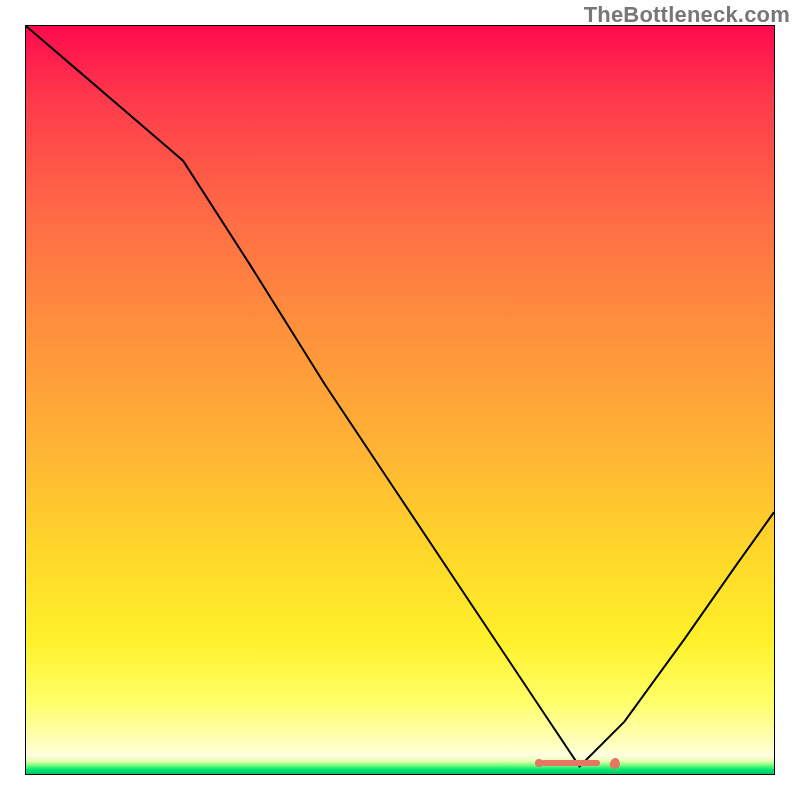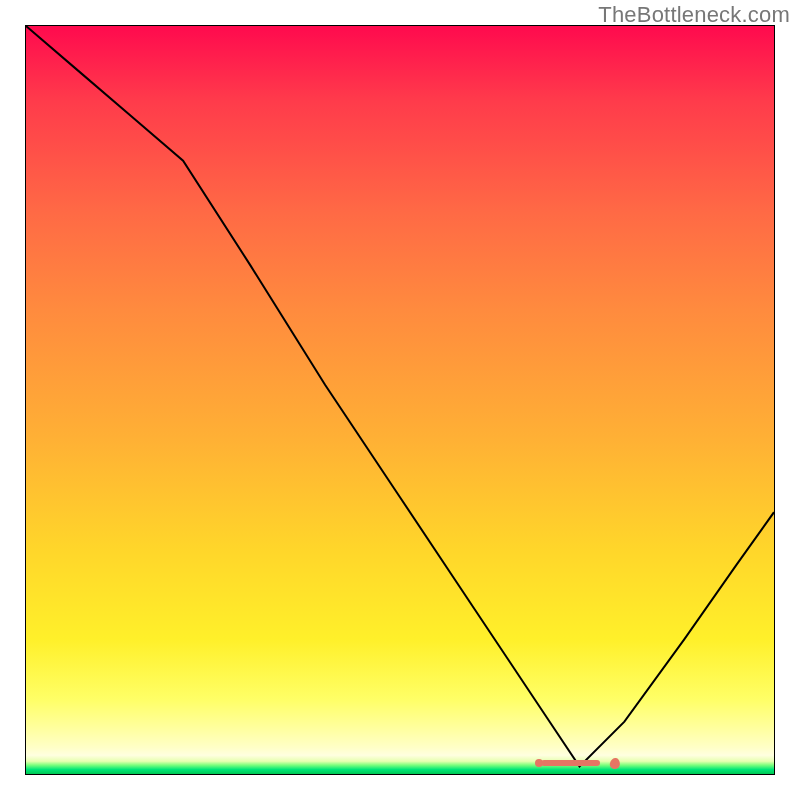--- a/index.html
+++ b/index.html
@@ -15,21 +15,21 @@
     position: relative;
     width: 800px;
     height: 800px;
   }
   .watermark {
     position: absolute;
     top: 2px;
     right: 10px;
     color: #777;
     font-size: 22px;
-    font-weight: 400;
+    font-weight: 700;
     letter-spacing: 0.2px;
     z-index: 5;
     text-align: right;
   }
   .plot-frame {
     position: absolute;
     left: 25px;
     top: 25px;
     width: 750px;
     height: 750px;

